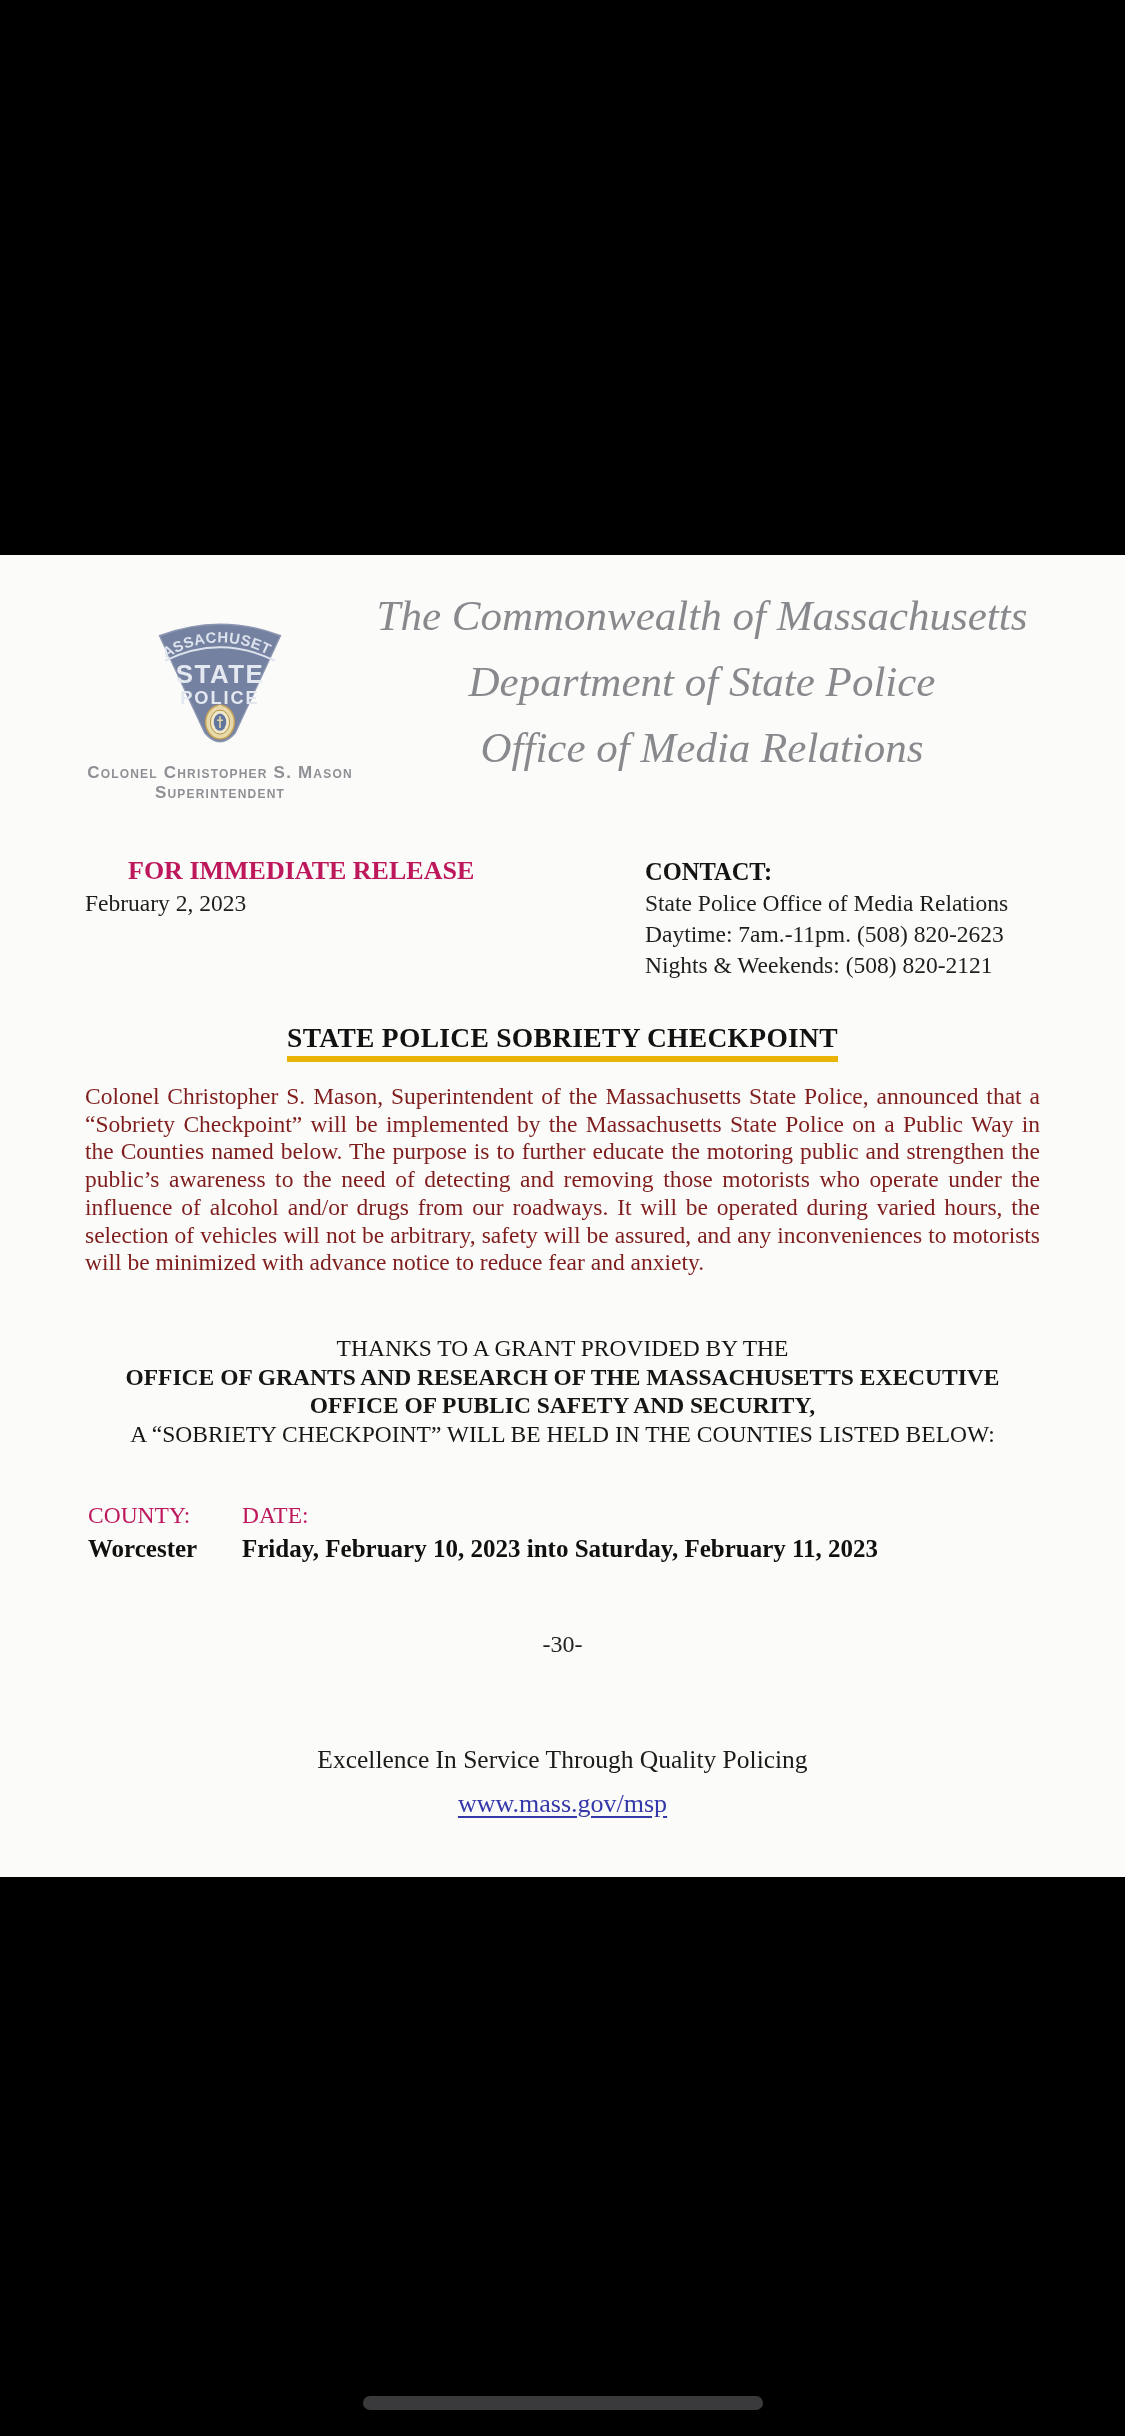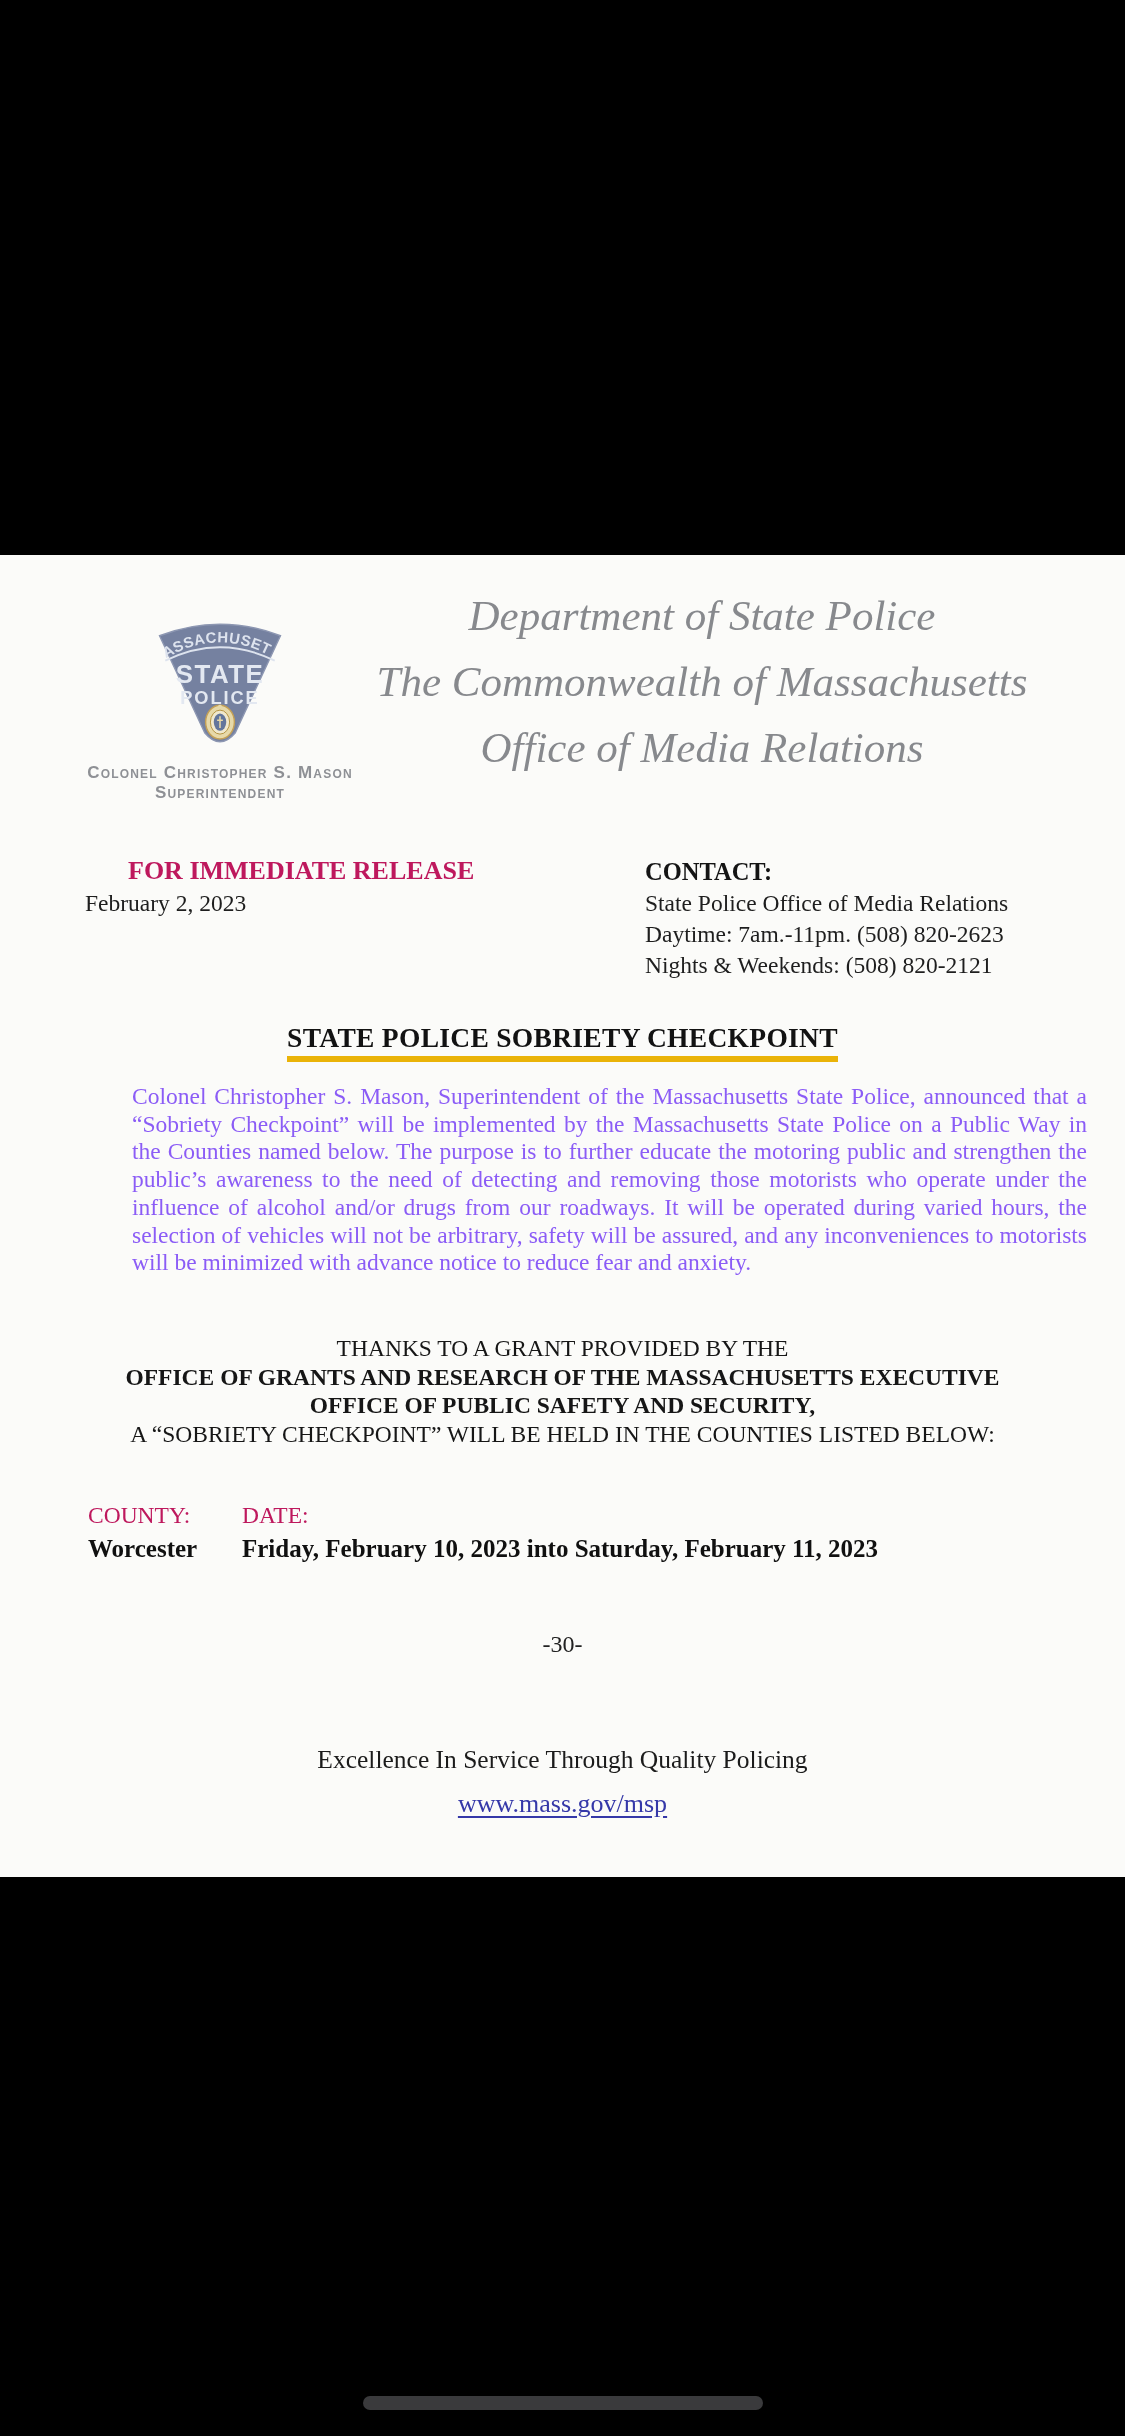--- a/index.html
+++ b/index.html
@@ -38,21 +38,21 @@
   
   .headline-wrap { position:absolute; left:0; top:467px; width:100%; text-align:center; }
   .headline {
     display:inline-block; font-weight:bold; font-size:27.5px; letter-spacing:0.3px;
     color:#121212; border-bottom:6px solid #eab308; padding-bottom:2px;
   }
 
   
   .body-par {
     position:absolute; left:85px; top:528px; width:955px;
-    font-size:23.5px; line-height:27.7px; text-align:justify; color:#8b5cf6;margin-left:47px;
+    font-size:23.5px; line-height:27.7px; text-align:justify; color:#7f1d1d;
   }
 
   
   .grant-block {
     position:absolute; left:0; top:779px; width:100%; text-align:center;
     font-size:23.5px; line-height:28.5px; color:#161616;
   }
   .grant-bold { font-weight:bold; }
 
   
@@ -104,22 +104,22 @@
           <circle cx="70" cy="106" r="2.2" fill="#e7d9a9"></circle>
         </g>
       </svg>
       <div class="officer-caption">
         <div>Colonel Christopher S. Mason</div>
         <div>Superintendent</div>
       </div>
     </div>
 
     <div class="agency-titles">
+      <div>The Commonwealth of Massachusetts</div>
       <div>Department of State Police</div>
-      <div>The Commonwealth of Massachusetts</div>
       <div>Office of Media Relations</div>
     </div>
 
     <div class="release-block">
       <div class="release-label">FOR IMMEDIATE RELEASE</div>
       <div>February 2, 2023</div>
     </div>
 
     <div class="contact-block">
       <div class="contact-label">CONTACT:</div>

